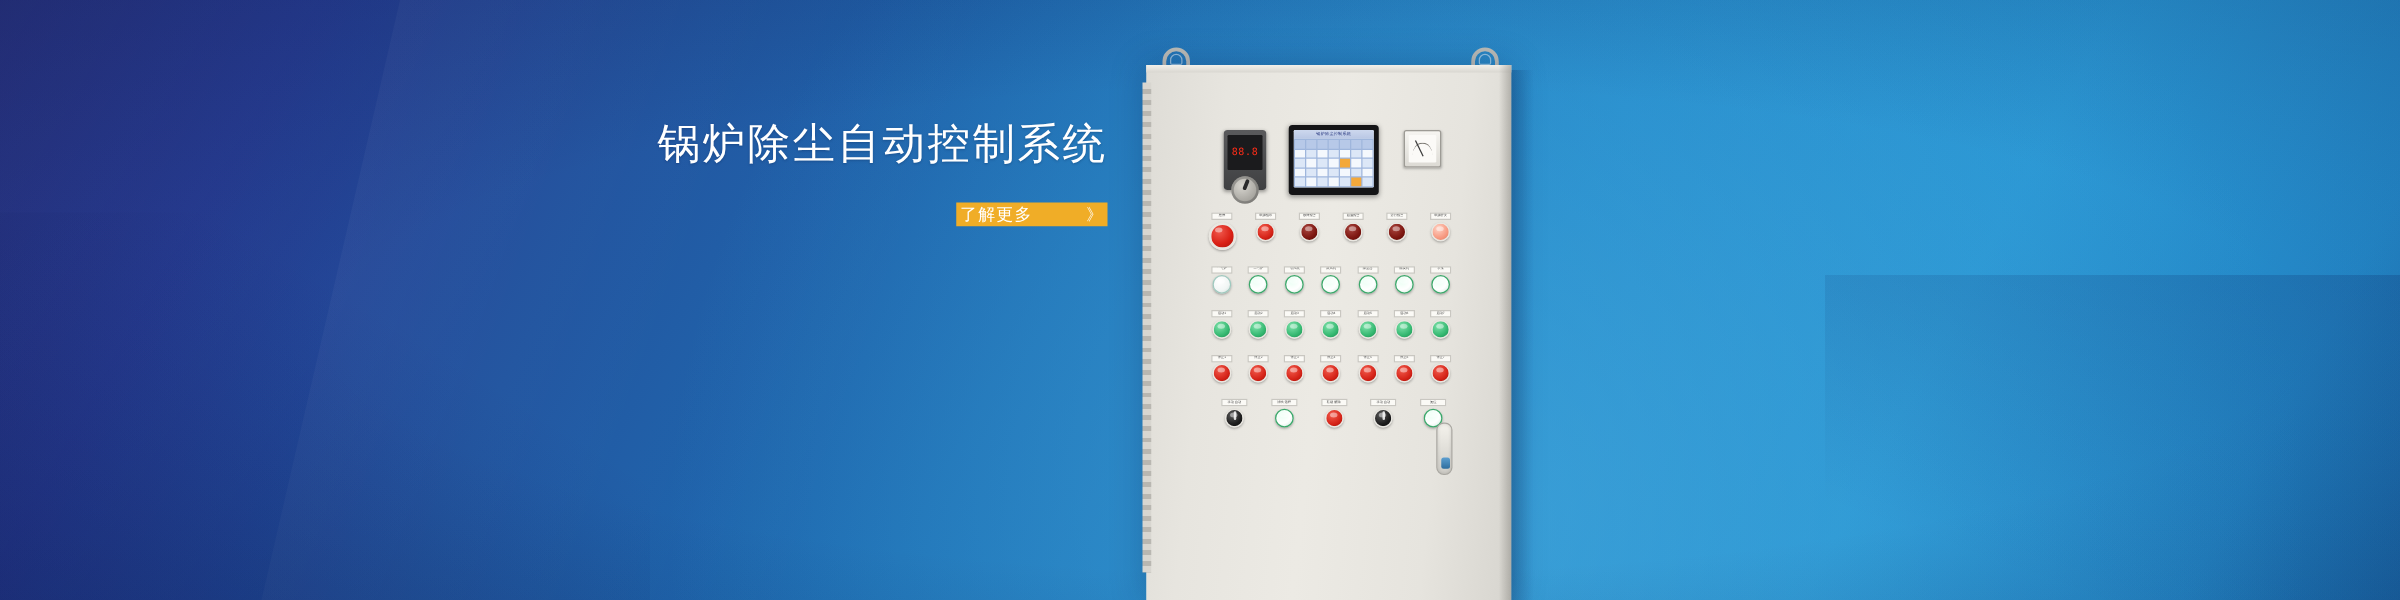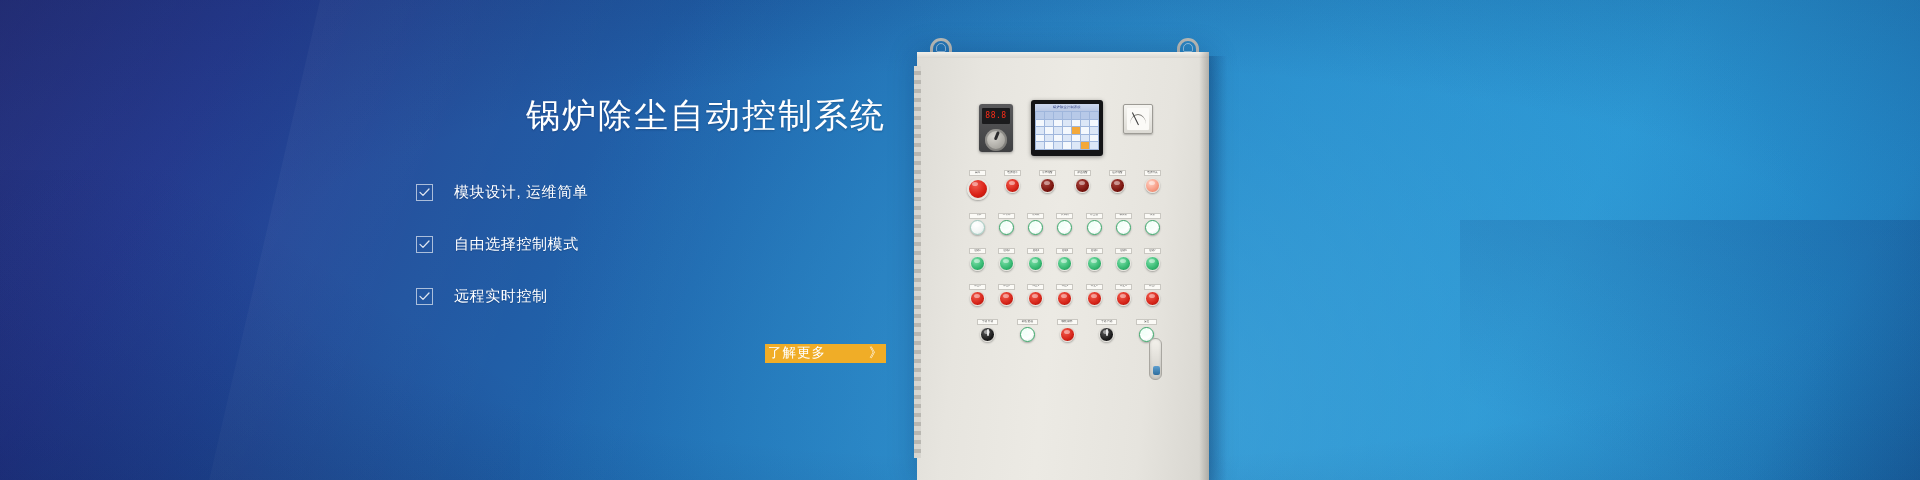--- a/index.html
+++ b/index.html
@@ -81,21 +81,21 @@
     background:repeating-linear-gradient(to bottom,#d8d6d0 0 5px,#b9b7b1 5px 9px); }
   .cab-right-edge{ position:absolute; right:0; top:0; width:10px; height:100%;
     background:linear-gradient(90deg, rgba(160,158,152,.0), rgba(140,138,132,.55)); }
   .cab-shadow{ position:absolute; left:300px; top:56px; width:22px; height:424px;
     background:linear-gradient(90deg, rgba(6,30,80,.30), rgba(6,30,80,0)); }
 
   
   .vfd{ position:absolute; left:62px; top:52px; width:34px; height:48px;
     background:linear-gradient(#5a5a5c,#3f4042); border-radius:3px;
     box-shadow:0 1px 3px rgba(0,0,0,.35); padding:4px 3px; }
-  .vfd-disp{ height:16px; background:#1b1b1d; border-radius:1px;
+  .vfd-disp{ height:28px; background:#1b1b1d; border-radius:1px;
     display:flex; align-items:center; justify-content:center; }
   .vfd-disp span{ color:#ff2d18; font-family:"DejaVu Sans Mono",monospace;
     font-size:8px; letter-spacing:.5px; line-height:1; }
   .vfd-knob{ margin:5px auto 0; width:22px; height:22px; border-radius:50%;
     background:radial-gradient(circle at 38% 34%, #d8d6d0, #a9a7a1 62%, #86847e);
     box-shadow:inset 0 0 0 2px rgba(70,70,70,.35); position:relative; }
   .vfd-knob::after{ content:""; position:absolute; left:9px; top:2px; width:3px; height:9px;
     background:#2a2a2c; border-radius:2px; transform-origin:50% 90%; transform:rotate(22deg); }
 
   
@@ -170,48 +170,20 @@
 <div class="banner">
   <div class="streak a"></div>
   <div class="streak b"></div>
   <div class="streak c"></div>
   <div class="streak d"></div>
   <div class="vig"></div>
 
   <div class="copy">
     <div class="headline">锅炉除尘自动控制系统</div>
 
-    <ul class="features">
-      <li class="feature">
-        <span class="chk">
-          <svg width="11" height="9" viewBox="0 0 11 9">
-              <path d="M1 4.4 L4 7.4 L10 1" fill="none" stroke="#ffffff" stroke-width="1.3" stroke-linecap="round" stroke-linejoin="round" opacity=".85"></path>
-            </svg>
-        </span>
-        <span class="feat-txt">模块设计, 运维简单</span>
-      </li>
-      <li class="spacer"></li>
-      <li class="feature">
-        <span class="chk">
-          <svg width="11" height="9" viewBox="0 0 11 9">
-              <path d="M1 4.4 L4 7.4 L10 1" fill="none" stroke="#ffffff" stroke-width="1.3" stroke-linecap="round" stroke-linejoin="round" opacity=".85"></path>
-            </svg>
-        </span>
-        <span class="feat-txt">自由选择控制模式</span>
-      </li>
-      <li class="spacer"></li>
-      <li class="feature">
-        <span class="chk">
-          <svg width="11" height="9" viewBox="0 0 11 9">
-              <path d="M1 4.4 L4 7.4 L10 1" fill="none" stroke="#ffffff" stroke-width="1.3" stroke-linecap="round" stroke-linejoin="round" opacity=".85"></path>
-            </svg>
-        </span>
-        <span class="feat-txt">远程实时控制</span>
-      </li>
-    </ul>
 
     <div style="margin-top:30px;">
       <a class="cta" href="#">
         <span>了解更多</span>
         <span class="arr">》</span>
       </a>
     </div>
   </div>
 
   <div class="cabinet-wrap">

